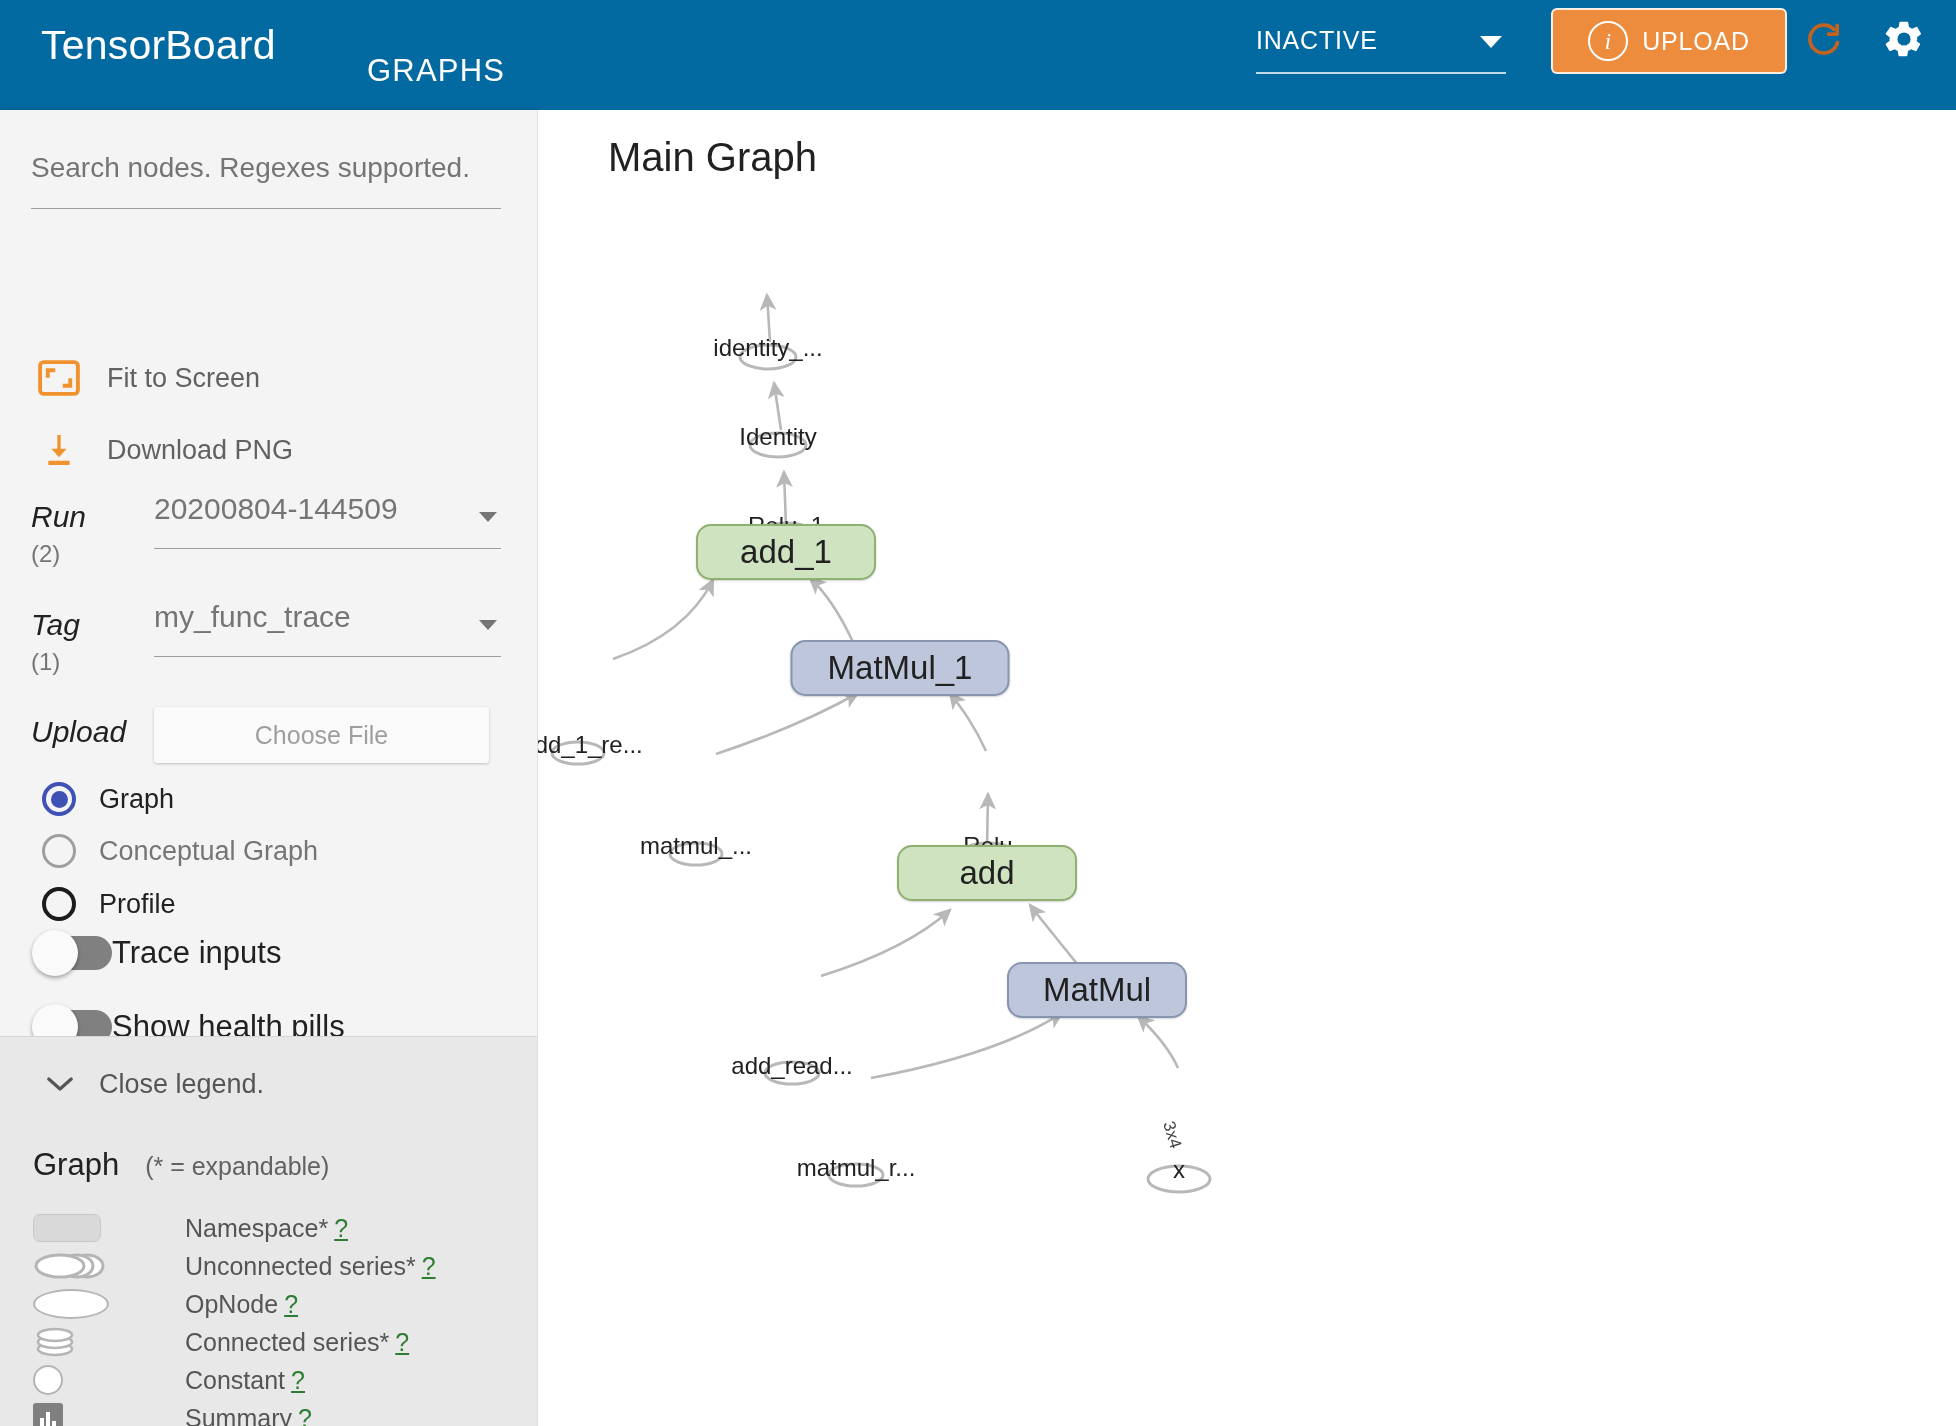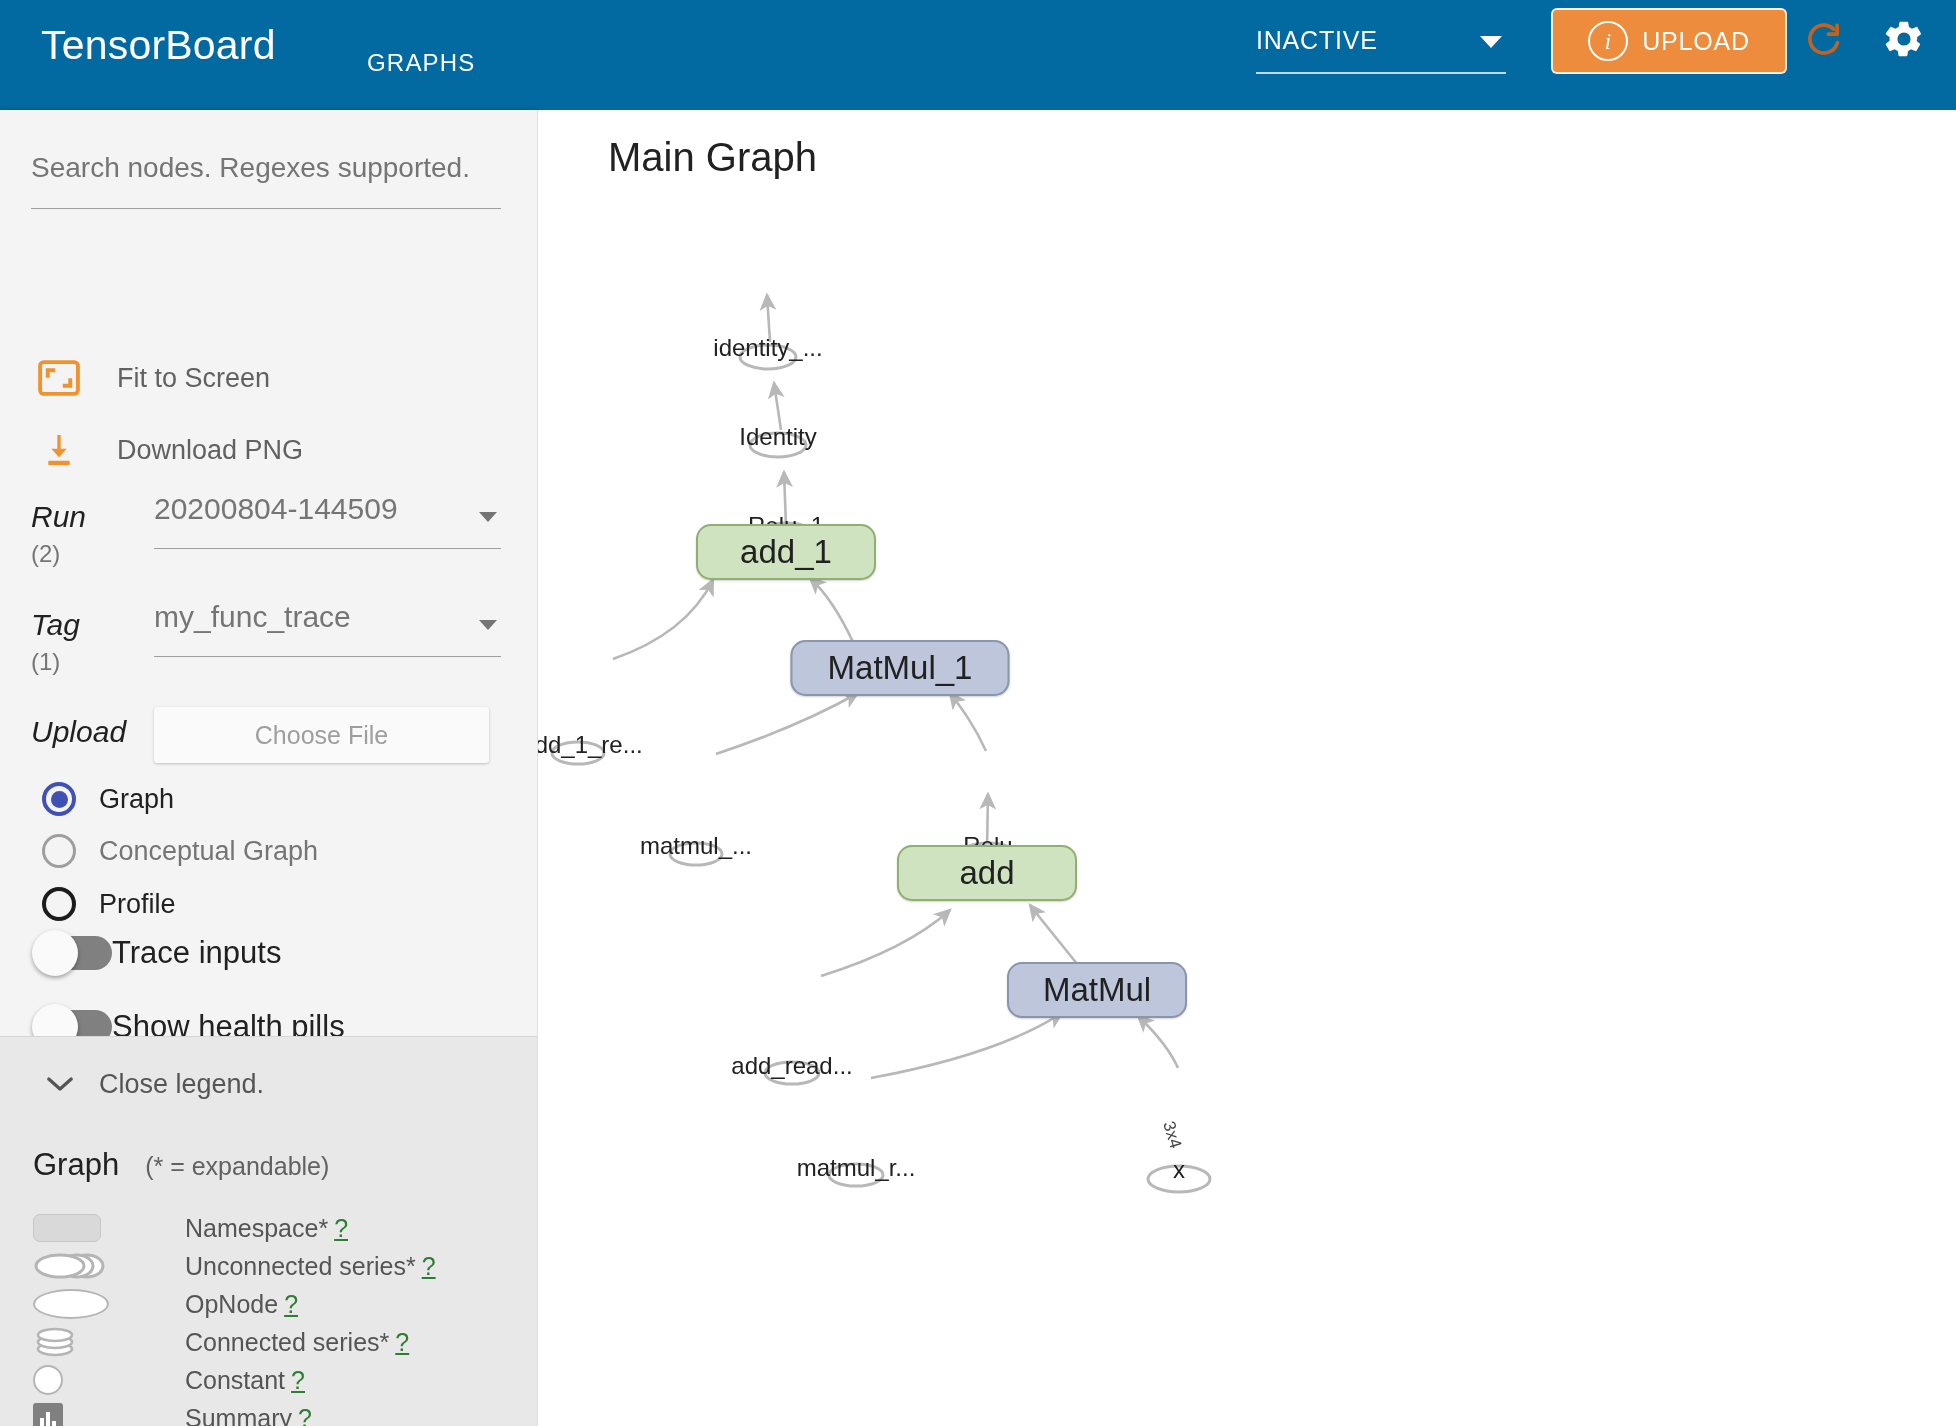--- a/index.html
+++ b/index.html
@@ -17,22 +17,22 @@
     background:#0369a1;
     display:flex;align-items:flex-start;
   }
   .brand{
     position:absolute;left:41px;top:22px;
     font-size:41px;font-weight:400;color:#ffffff;letter-spacing:.2px;
   }
   .tabs{position:absolute;left:335px;top:0;height:110px;}
   .tab{
     position:relative;display:inline-flex;align-items:center;justify-content:center;
-    height:110px;padding:8px 32px;
-    color:#ffffff;font-size:24px;letter-spacing:1.2px;font-weight:400;
+    height:110px;padding:16px 32px;
+    color:#ffffff;font-size:31px;letter-spacing:1.2px;font-weight:400;
     cursor:pointer;
   }
   .tab.active::after{
     content:"";position:absolute;left:0;right:0;bottom:0;height:6px;background:#ffffff;
   }
 
   .hdr-right{position:absolute;right:0;top:0;height:110px;width:930px;}
   .inactive-select{
     position:absolute;left:230px;top:20px;width:250px;height:52px;
     border-bottom:2px solid rgba(255,255,255,.75);
@@ -81,21 +81,21 @@
   .search-box input{
     width:100%;border:none;outline:none;background:transparent;
     font-family:inherit;font-size:28px;color:#616161;padding:0;
   }
   .search-box input::placeholder{color:#757575;}
 
   .side-action{position:absolute;left:31px;display:flex;align-items:center;cursor:pointer;}
   #act-fit{top:240px;}
   #act-png{top:312px;}
   .side-action .ico{width:56px;height:56px;display:flex;align-items:center;justify-content:center;}
-  .side-action .lbl{margin-left:30px;font-size:27px;color:#616161;}
+  .side-action .lbl{margin-left:20px;font-size:27px;color:#616161;}
 
   .row-run{position:absolute;left:31px;top:390px;width:470px;}
   .row-tag{position:absolute;left:31px;top:498px;width:470px;}
   .fld-label{position:absolute;left:0;top:0;font-size:30px;color:#212121;font-style:italic;}
   .fld-count{position:absolute;left:0;top:40px;font-size:24px;color:#757575;}
   .fld-select{
     position:absolute;left:123px;top:-8px;width:347px;height:56px;
     border-bottom:1px solid #9e9e9e;color:#757575;font-size:30px;cursor:pointer;
   }
   .fld-select .sel-caret{

